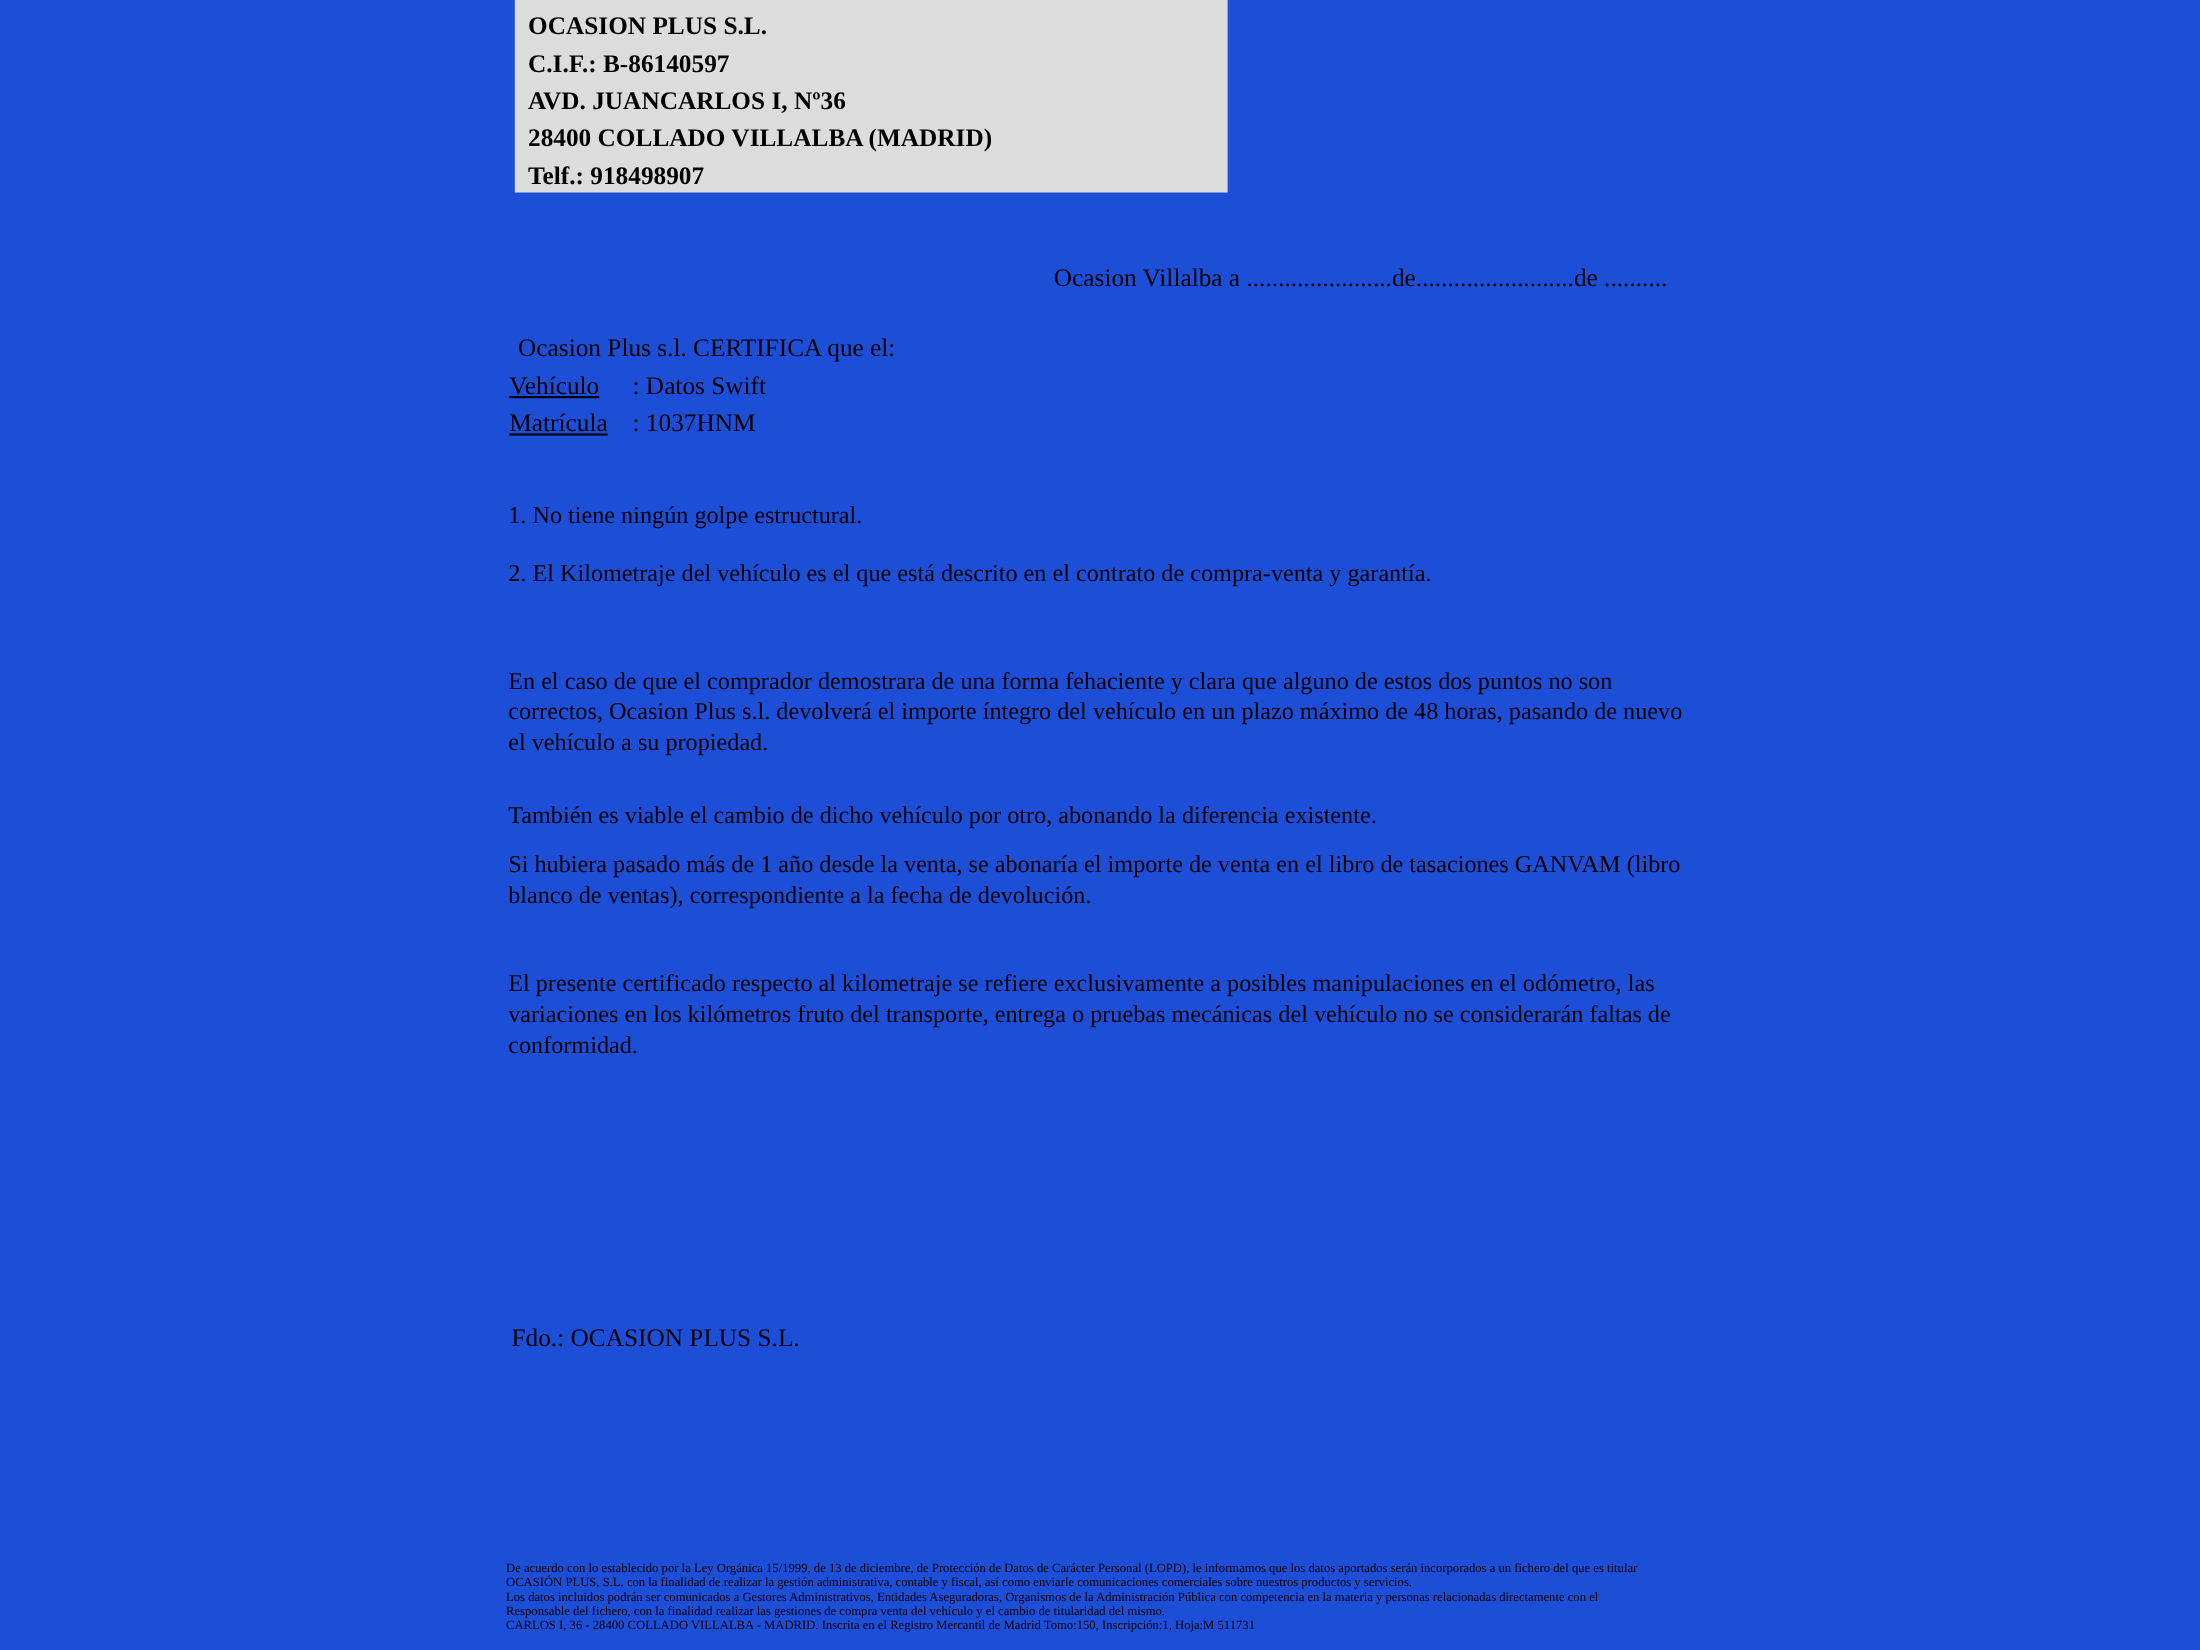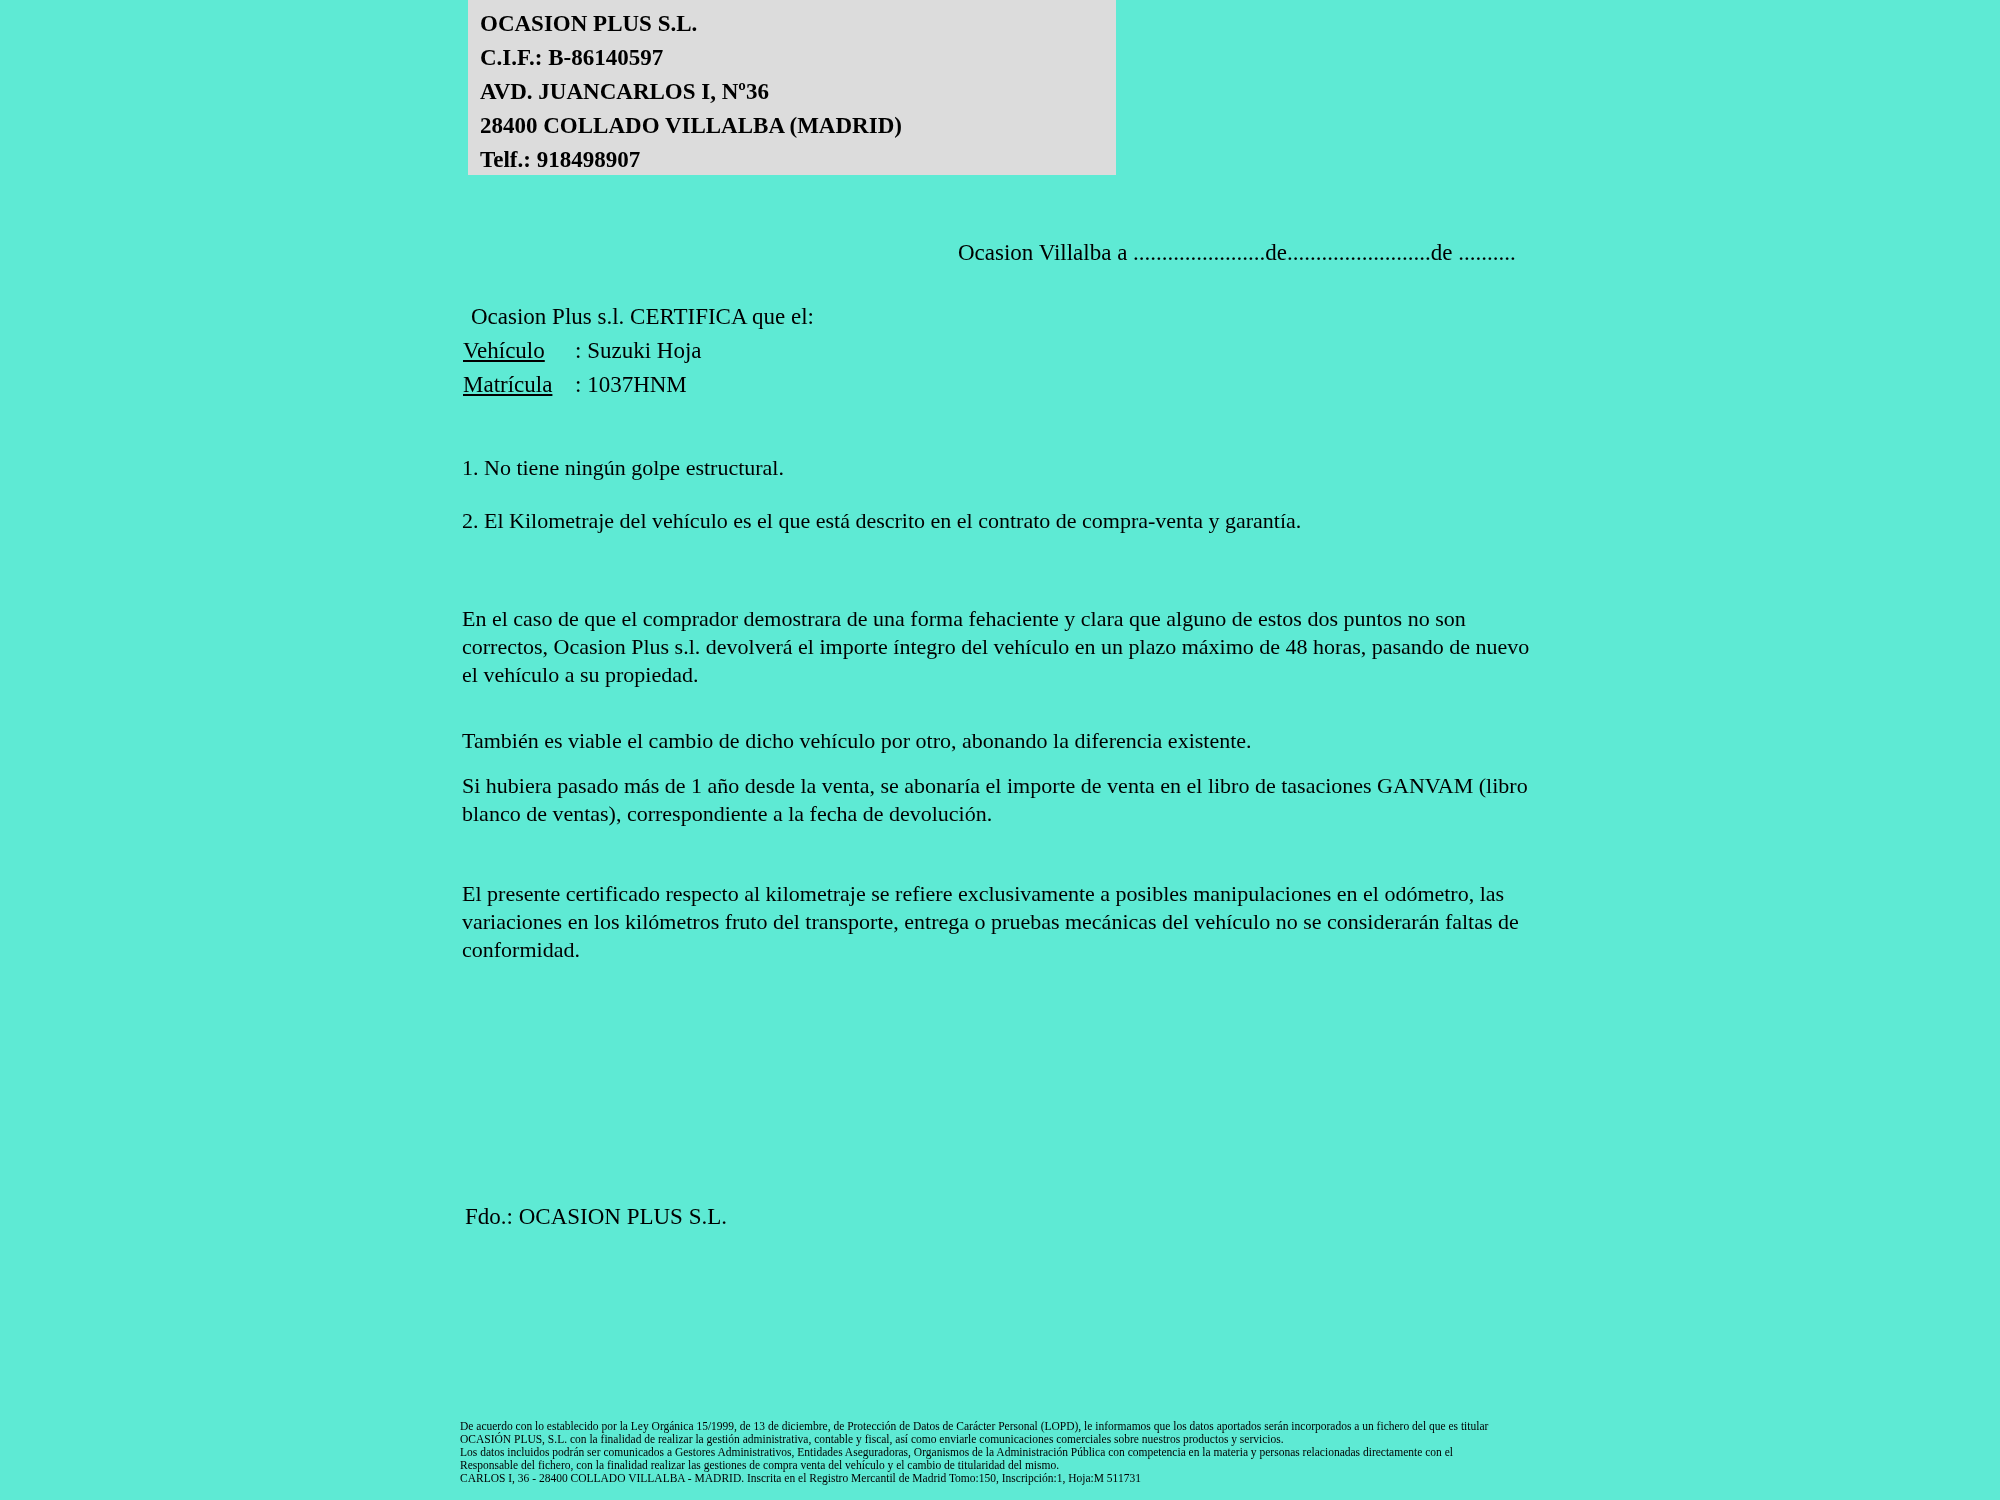--- a/index.html
+++ b/index.html
@@ -4,21 +4,21 @@
 <style>
   html, body {
     margin: 0;
     padding: 0;
     background: #ffffff;
   }
   .page {
     position: relative;
     width: 2000px;
     height: 1500px;
-    background: #5eead4;
+    background: #1d4ed8;
     color: #000000;
     font-family: "Liberation Serif", serif;
     overflow: hidden;
   }
   .header-box {
     position: absolute;
     left: 468px;
     top: 0;
     width: 648px;
     height: 175px;
@@ -96,21 +96,21 @@
     <div>AVD. JUANCARLOS I, Nº36</div>
     <div>28400 COLLADO VILLALBA (MADRID)</div>
     <div>Telf.: 918498907</div>
   </div>
 
   <div class="date-line">Ocasion Villalba a .......................de.........................de ..........</div>
 
   <div class="cert-block">
     <div class="cert-intro">Ocasion Plus s.l. CERTIFICA que el:</div>
     <div class="cert-row">
-      <span class="label-cell"><span class="u">Vehículo</span></span><span>: Suzuki Hoja</span>
+      <span class="label-cell"><span class="u">Vehículo</span></span><span>: Datos Swift</span>
     </div>
     <div class="cert-row">
       <span class="label-cell"><span class="u">Matrícula</span></span><span>: 1037HNM</span>
     </div>
   </div>
 
   <div class="point p1">1. No tiene ningún golpe estructural.</div>
   <div class="point p2">2. El Kilometraje del vehículo es el que está descrito en el contrato de compra-venta y garantía.</div>
 
   <div class="para para1">En el caso de que el comprador demostrara de una forma fehaciente y clara que alguno de estos dos puntos no son correctos, Ocasion Plus s.l. devolverá el importe íntegro del vehículo en un plazo máximo de 48 horas, pasando de nuevo el vehículo a su propiedad.</div>

